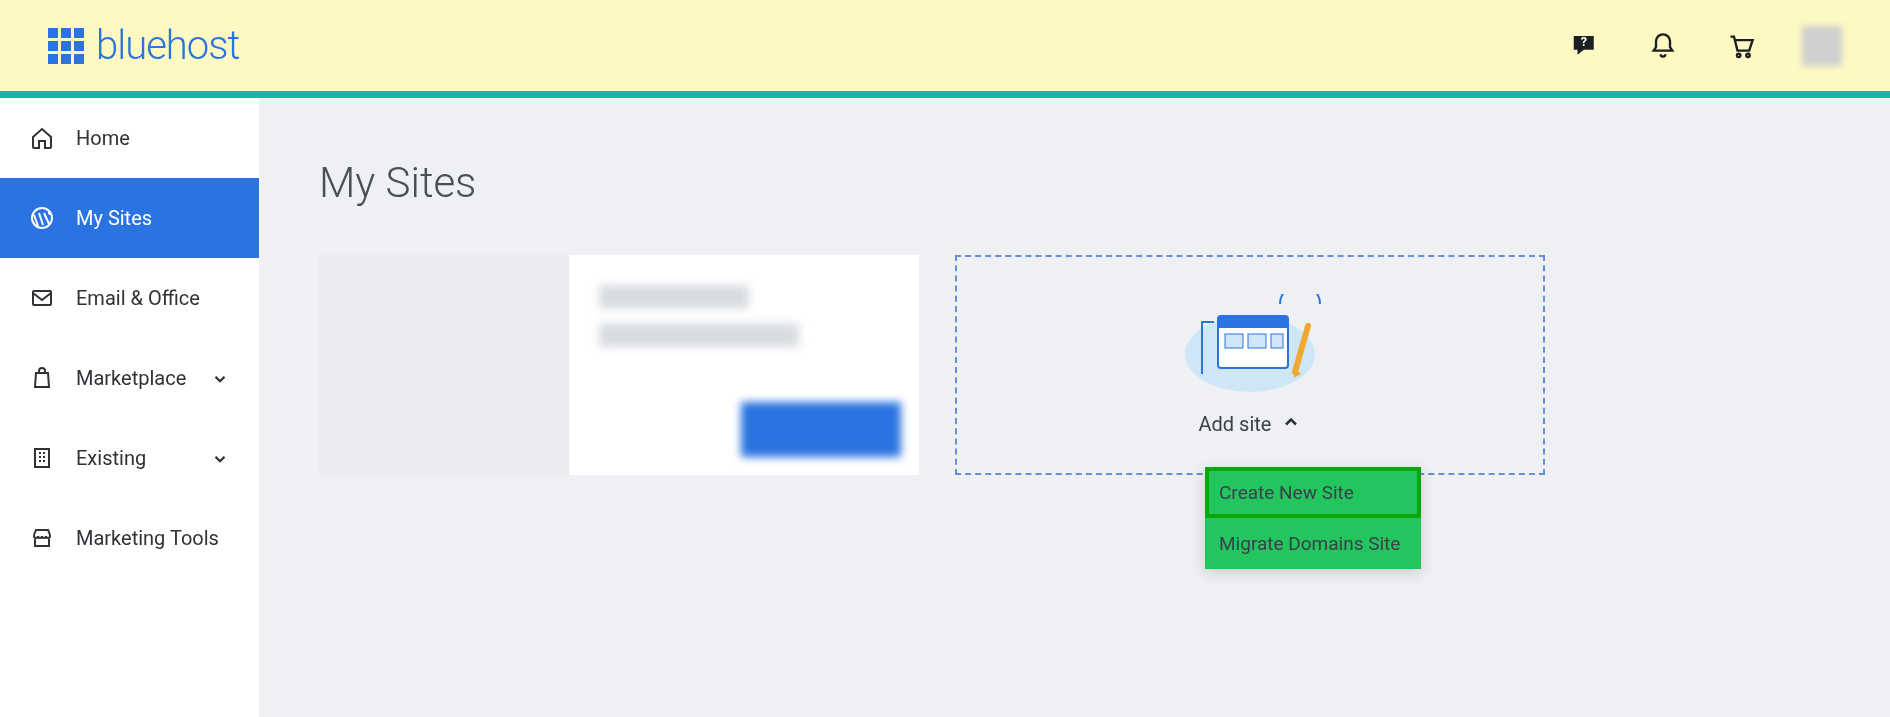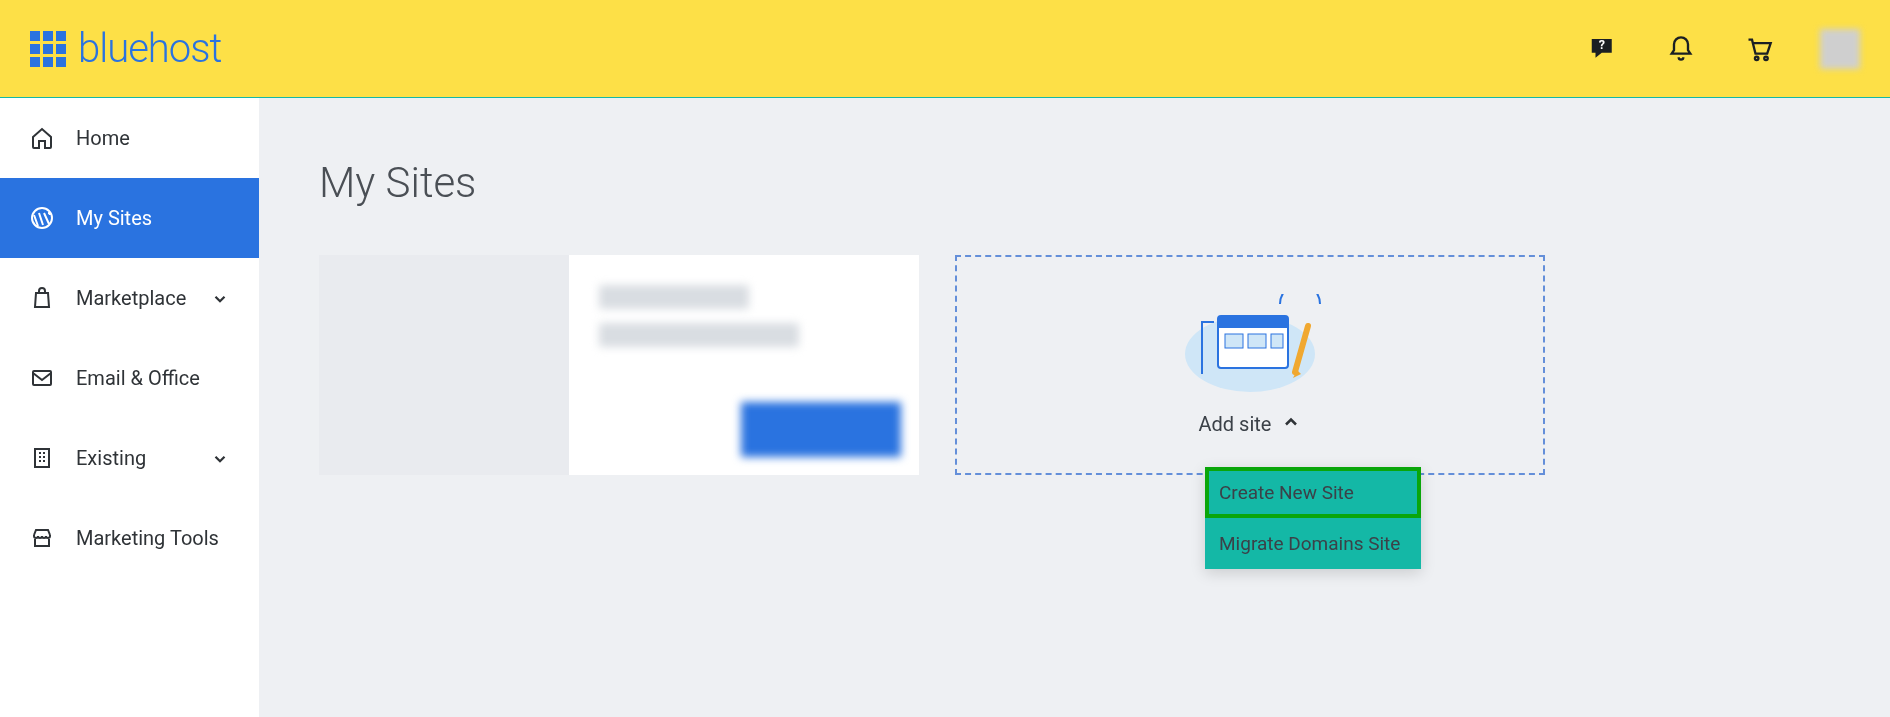--- a/index.html
+++ b/index.html
@@ -5,25 +5,25 @@
   * { box-sizing: border-box; margin: 0; padding: 0; }
   body {
     font-family: -apple-system, BlinkMacSystemFont, "Segoe UI", Roboto, Helvetica, Arial, sans-serif;
     background: #eef0f3;
     width: 1890px;
     height: 717px;
     overflow: hidden;
   }
   .header {
     height: 98px;
-    background: #fde047;
+    background: #fef9c3;
     display: flex;
     align-items: center;
-    padding: 0 30px;
-    border-bottom: 1px solid #14b8a6;
+    padding: 0 48px;
+    border-bottom: 7px solid #14b8a6;
     justify-content: space-between;
   }
   .logo { display: flex; align-items: center; gap: 12px; }
   .logo-grid {
     width: 36px; height: 36px;
     display: grid;
     grid-template-columns: repeat(3, 1fr);
     grid-template-rows: repeat(3, 1fr);
     gap: 3px;
   }
@@ -115,21 +115,21 @@
     font-size:20px;
     color:#3b4148;
     display:flex;
     align-items:center;
     gap:10px;
   }
   .dropdown {
     position:absolute;
     top:210px; left:248px;
     width:216px;
-    background:#14b8a6;
+    background:#22c55e;
     box-shadow: 0 4px 14px rgba(0,0,0,0.15);
     z-index:10;
   }
   .dropdown-item {
     padding: 14px 14px;
     font-size:19px;
     color:#3b4148;
     cursor:pointer;
   }
   .dropdown-item.highlight {
@@ -197,40 +197,40 @@
             <circle cx="12" cy="12" r="10"></circle>
             <path d="M4 9l4 11M9 7l4 12M14 7l5 11M20 9c0-1-1-2-2-2"></path>
           </svg>
       </span>
       <span class="label">My Sites</span>
     </div>
 
     <div class="nav-item">
       <span class="nav-icon">
         <svg viewBox="0 0 24 24">
+            <rect x="3" y="5" width="18" height="14" rx="1"></rect>
+            <path d="M3 7l9 7 9-7"></path>
+          </svg>
+      </span>
+      <span class="label">Email &amp; Office</span>
+    </div>
+
+    <div class="nav-item">
+      <span class="nav-icon">
+        <svg viewBox="0 0 24 24">
             <path d="M6 7h12l1 14H5L6 7z"></path>
             <path d="M9 7V5a3 3 0 0 1 6 0v2"></path>
           </svg>
       </span>
       <span class="label">Marketplace</span>
       <span class="chev">
         <svg viewBox="0 0 24 24" width="18" height="18" fill="none" stroke="#2f3337" stroke-width="3">
             <path d="M6 9l6 6 6-6"></path>
           </svg>
       </span>
-    </div>
-
-    <div class="nav-item">
-      <span class="nav-icon">
-        <svg viewBox="0 0 24 24">
-            <rect x="3" y="5" width="18" height="14" rx="1"></rect>
-            <path d="M3 7l9 7 9-7"></path>
-          </svg>
-      </span>
-      <span class="label">Email &amp; Office</span>
     </div>
 
     <div class="nav-item">
       <span class="nav-icon">
         <svg viewBox="0 0 24 24">
             <rect x="5" y="3" width="14" height="18"></rect>
             <path d="M9 7h2M13 7h2M9 11h2M13 11h2M9 15h2M13 15h2"></path>
           </svg>
       </span>
       <span class="label">Existing</span>

